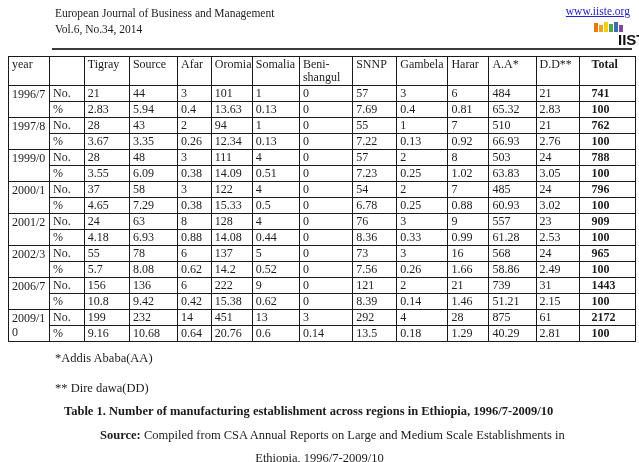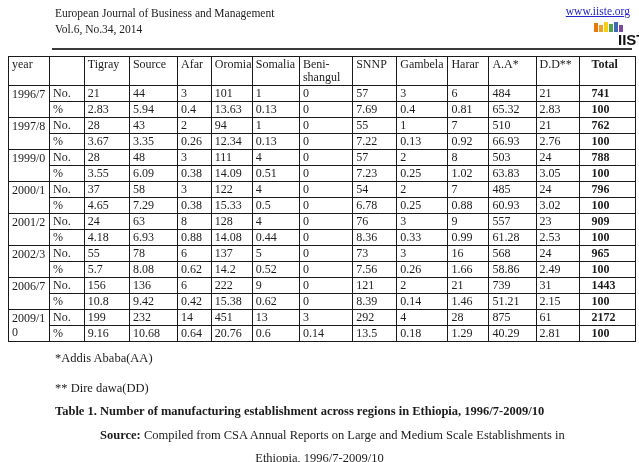--- a/index.html
+++ b/index.html
@@ -32,21 +32,21 @@
     text-align: left;
     vertical-align: top;
     line-height: 13px;
     white-space: nowrap;
     overflow: hidden;
   }
   th { font-weight: normal; white-space: normal; }
   th.tot, td.tot { font-weight: bold; padding-left: 12px; }
   td.year { word-break: break-all; white-space: normal; line-height: 14px; }
   .fn { position: absolute; left: 55px; font-size: 12.5px; }
-  .caption { position: absolute; left: 55px; top: 404px; font-size: 12.5px; font-weight: bold; }
+  .caption { position: absolute; left: 64px; top: 404px; font-size: 12.5px; font-weight: bold; }
   .source { position: absolute; left: 100px; top: 428px; font-size: 12.5px; }
   .source .lbl { font-weight: bold; }
   .source2 { position: absolute; left: 0; top: 451px; width: 100%; text-align: center; font-size: 12.5px; }
 </style>
 </head>
 <body>
 
 <div class="hdr-left">
   <div>European Journal of Business and Management</div>
   <div>Vol.6, No.34, 2014</div>

